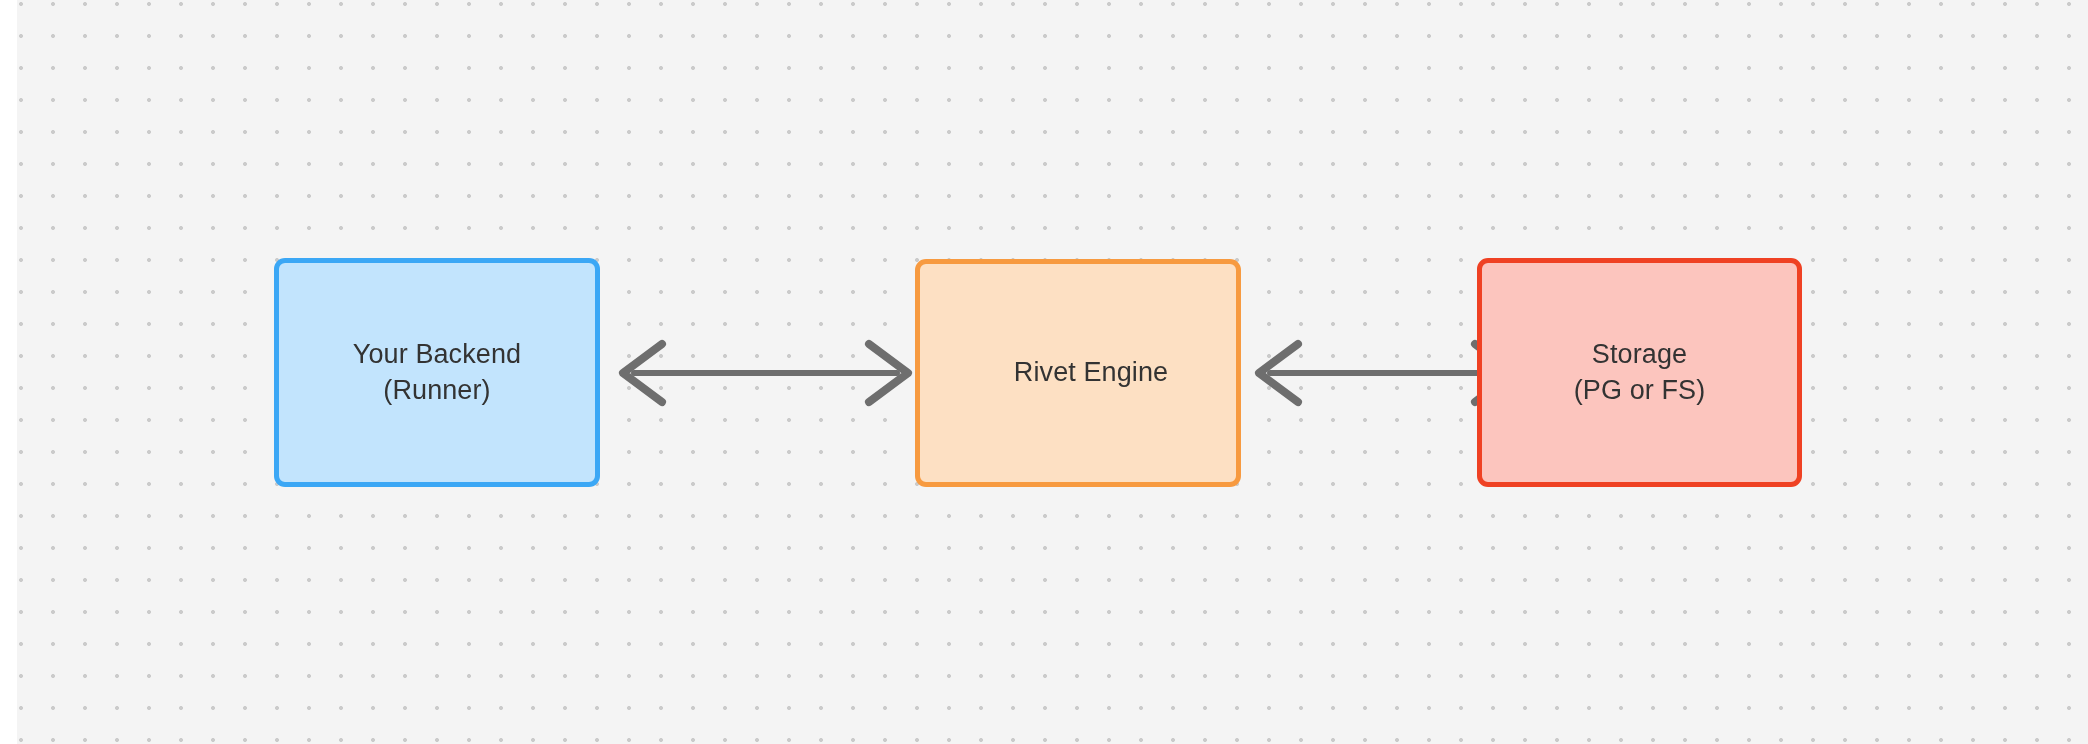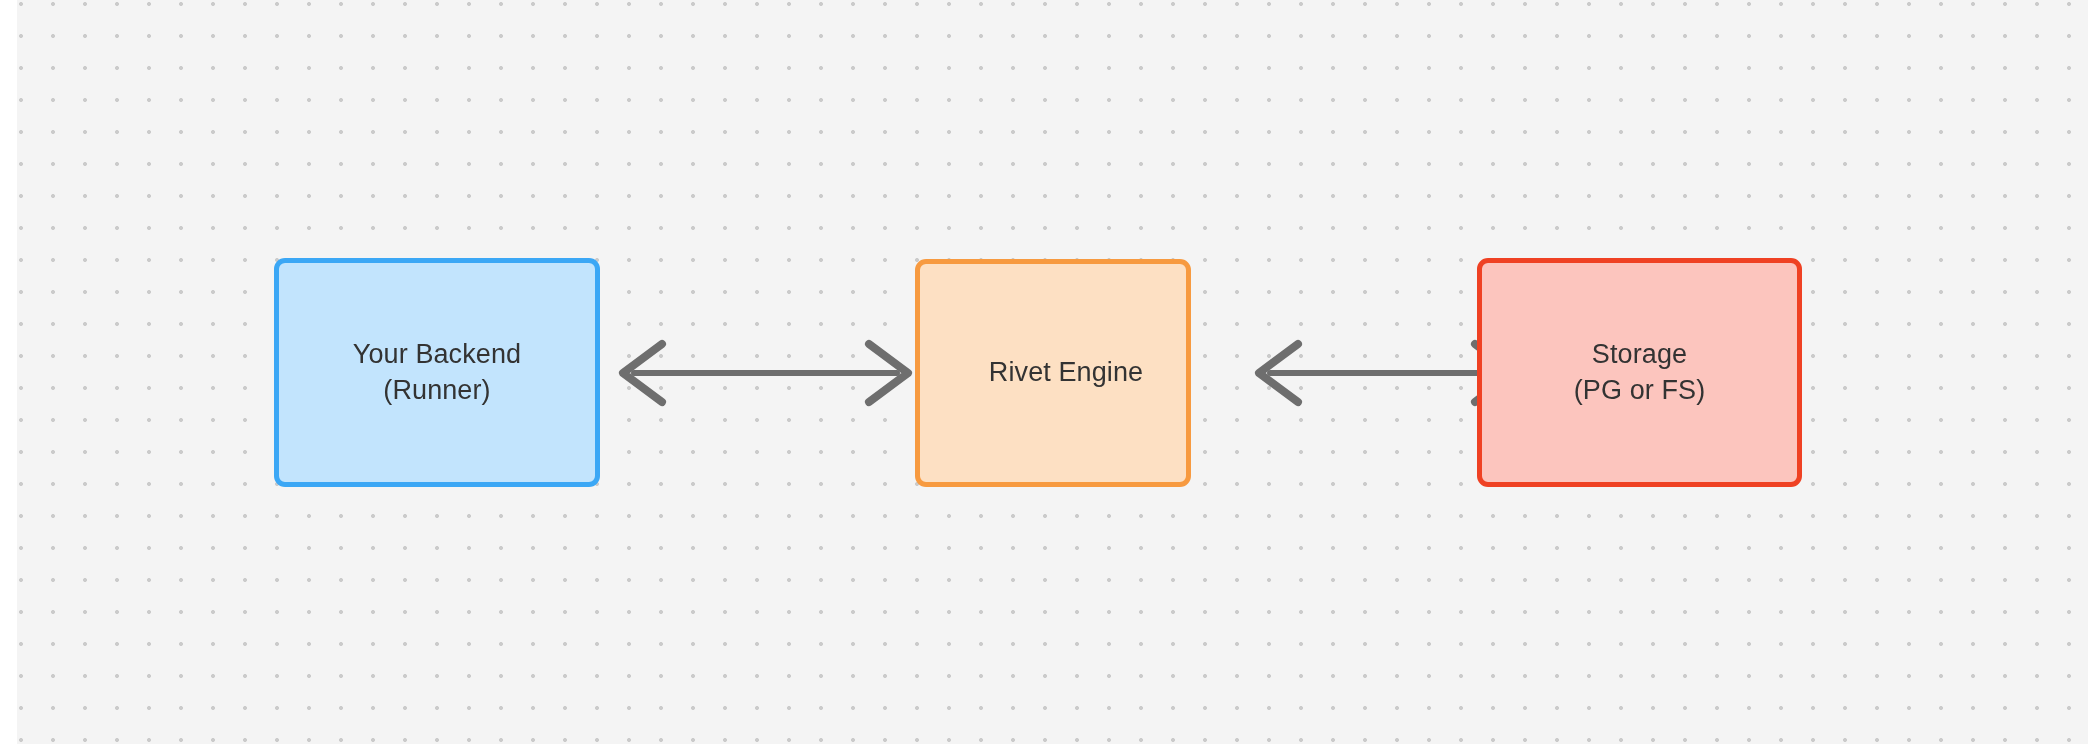--- a/index.html
+++ b/index.html
@@ -58,21 +58,21 @@
     top: 258px;
     width: 326px;
     height: 229px;
     background-color: #c2e4fd;
     border-color: #3ba7f5;
   }
 
   #node-engine {
     left: 898px;
     top: 259px;
-    width: 276px;
+    width: 326px;
     height: 228px;
     background-color: #fde0c3;
     border-color: #f79a40;
     padding-left: 26px;
   }
 
   #node-storage {
     left: 1460px;
     top: 258px;
     width: 325px;

